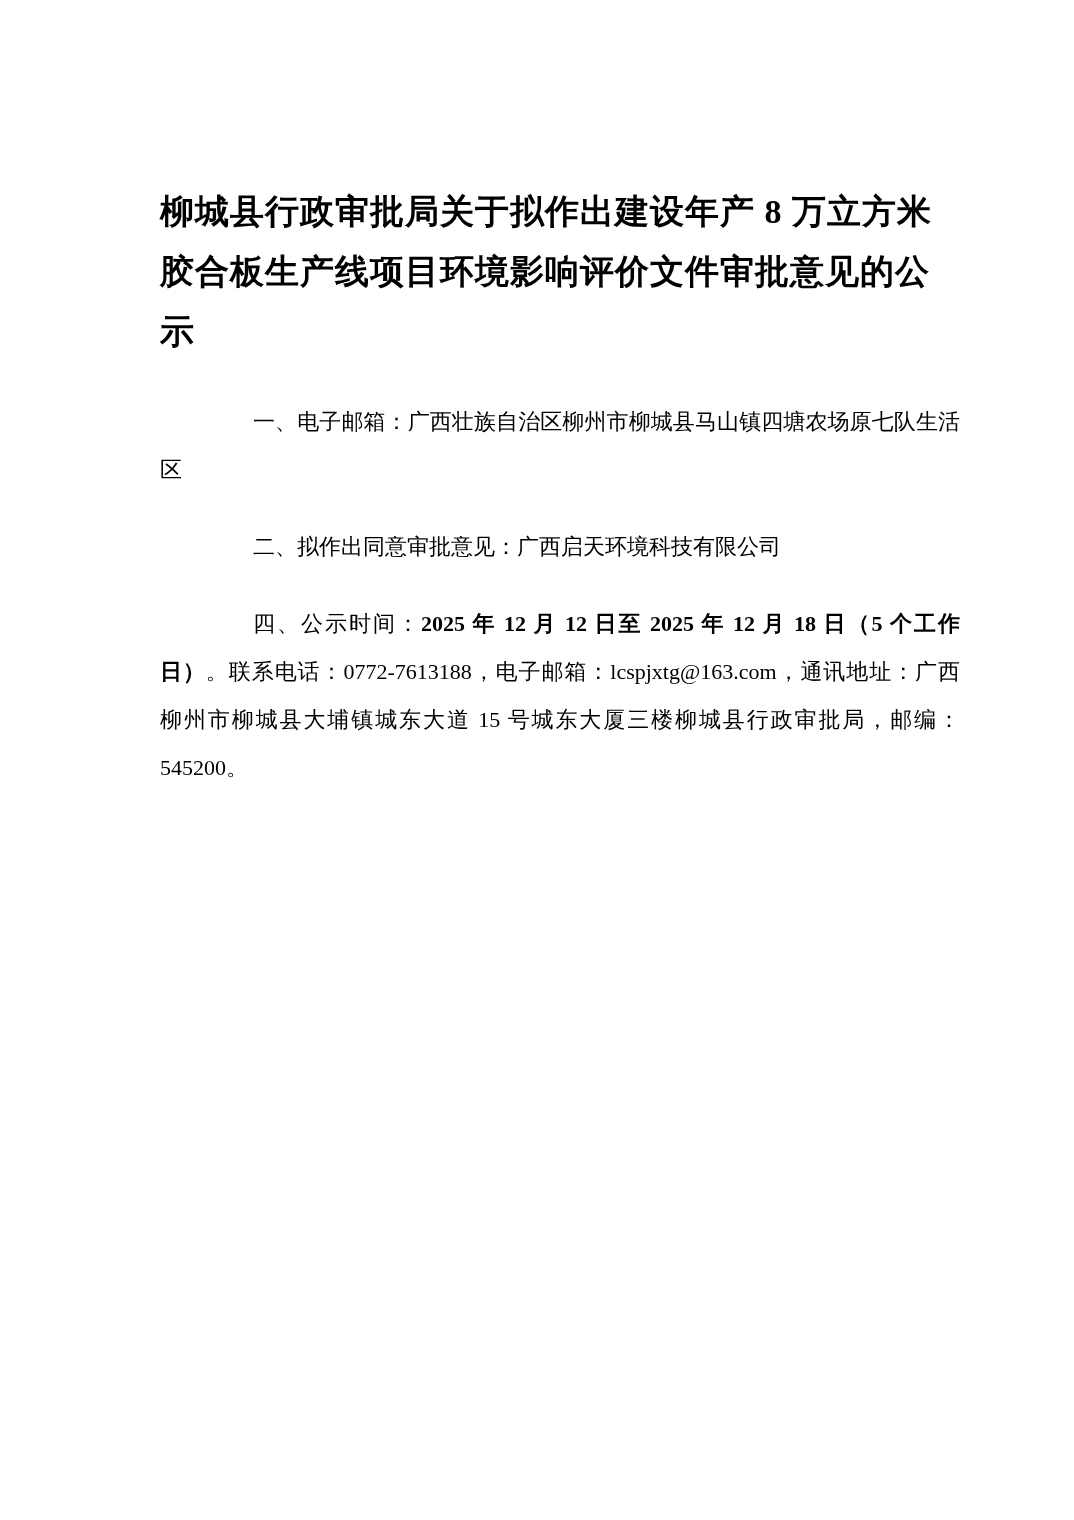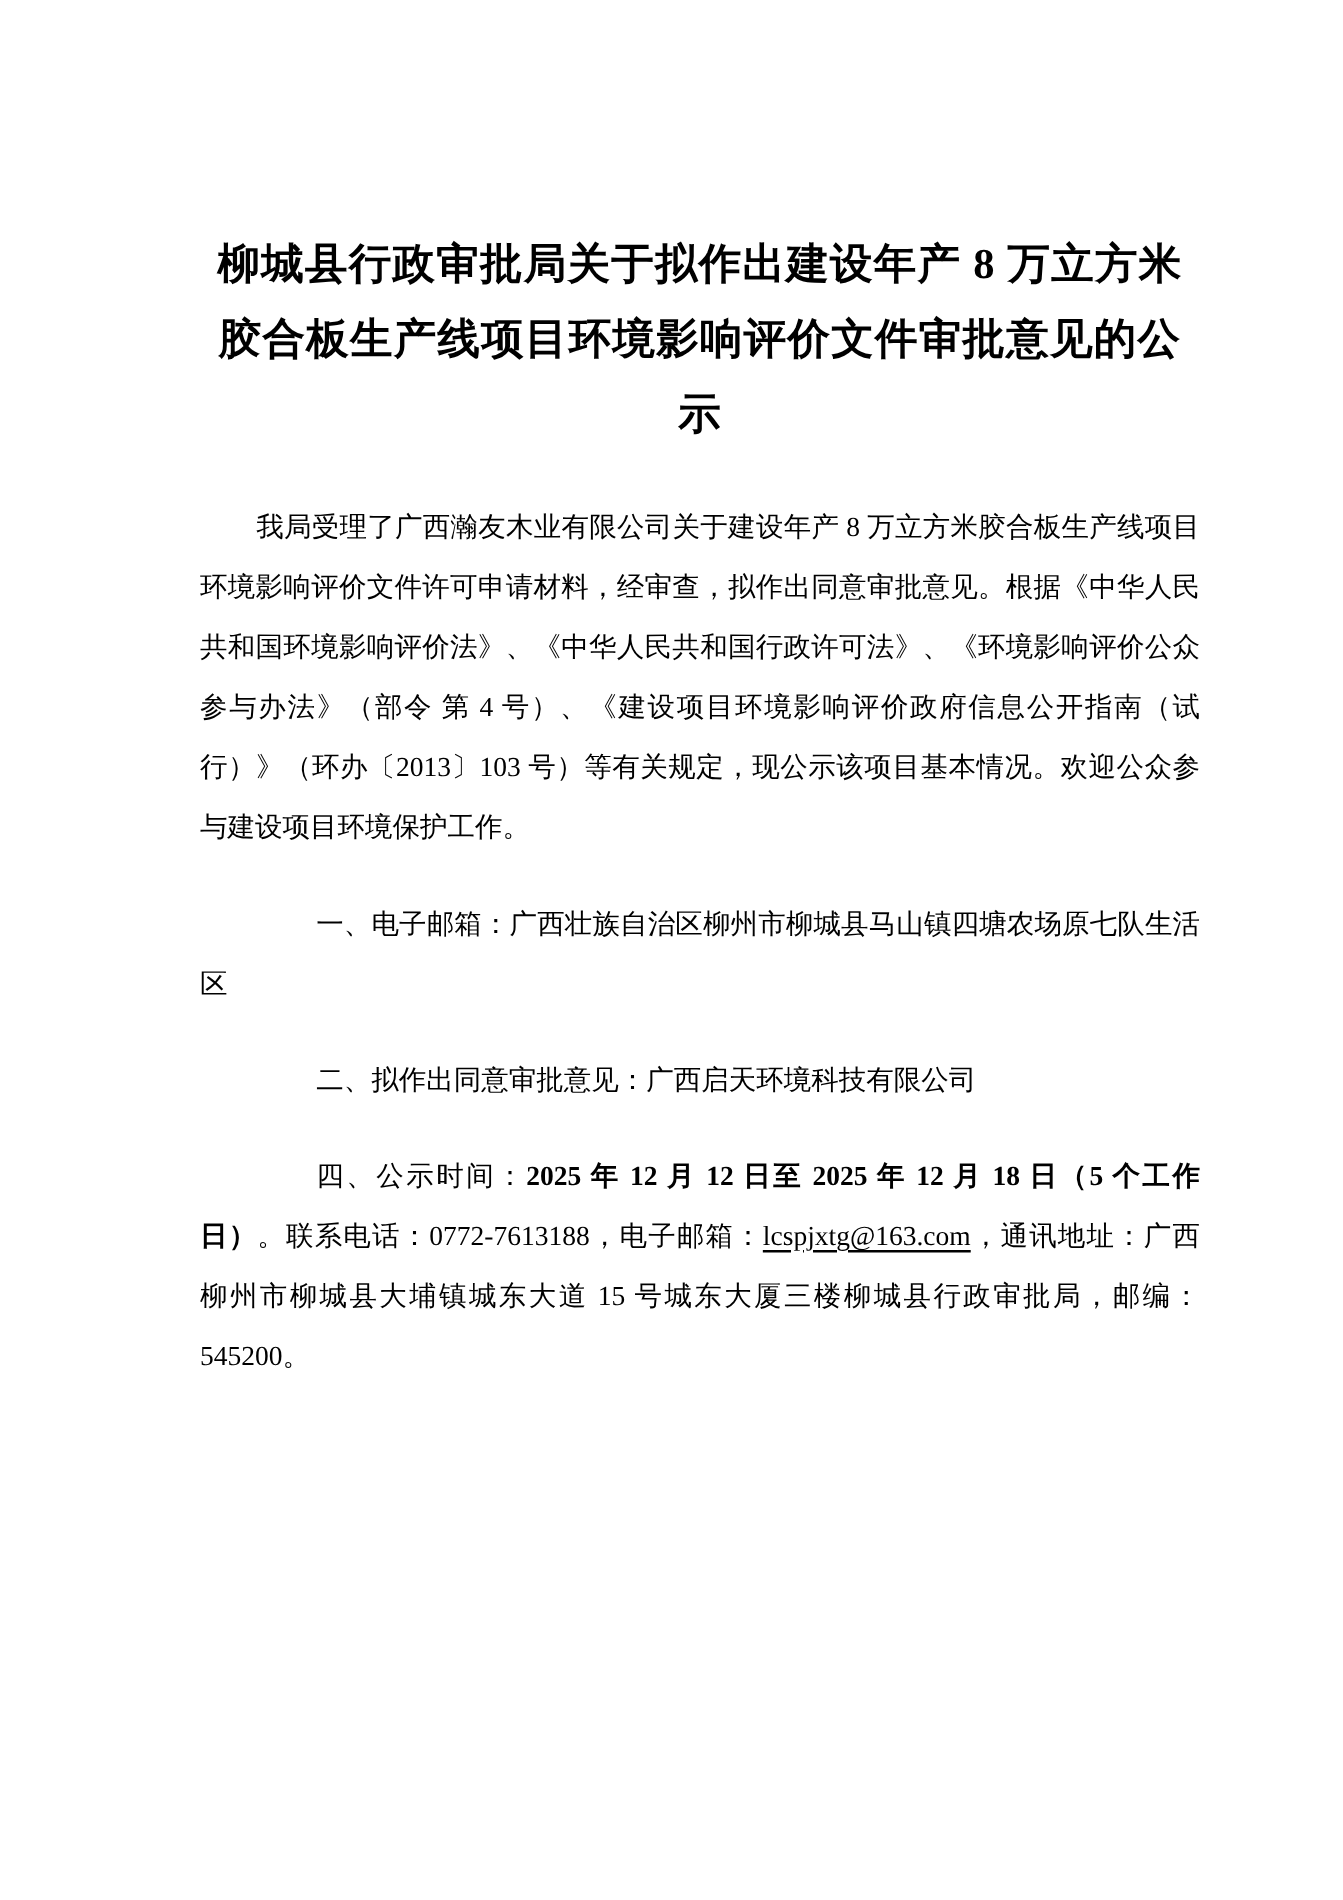--- a/index.html
+++ b/index.html
@@ -22,55 +22,53 @@
   }
   .content {
     width: 800px;
     margin-left: 160px;
   }
   .doc-title {
     margin: 182px 0 0 0;
     font-size: 34px;
     font-weight: 700;
     line-height: 60px;
-    text-align: center;
+    text-align: left;
     letter-spacing: 1px;
   }
   .body-text {
     margin-top: 36px;
   }
   .para {
     font-size: 22px;
     line-height: 48px;
     margin: 0 0 29px 0;
     text-align: justify;
     text-justify: inter-ideograph;
   }
   .para:last-child { margin-bottom: 0; }
   .indent-2 { text-indent: 45px; }
   .indent-4 { text-indent: 93px; }
   .bold { font-weight: 700; }
   .email-link {
     color: #000000;
-    text-decoration: underline;
     text-underline-offset: 4px;
     cursor: pointer;
   }
 </style>
 </head>
 <body>
 
 <div class="page">
   <div class="content">
 
     <h1 class="doc-title">柳城县行政审批局关于拟作出建设年产 8 万立方米胶合板生产线项目环境影响评价文件审批意见的公示</h1>
 
     <div class="body-text">
 
-      <p class="para indent-2">我局受理了广西瀚友木业有限公司关于建设年产 8 万立方米胶合板生产线项目环境影响评价文件许可申请材料，经审查，拟作出同意审批意见。根据《中华人民共和国环境影响评价法》、《中华人民共和国行政许可法》、《环境影响评价公众参与办法》（部令 第 4 号）、《建设项目环境影响评价政府信息公开指南（试行）》（环办〔2013〕103 号）等有关规定，现公示该项目基本情况。欢迎公众参与建设项目环境保护工作。</p>
 
       <p class="para indent-4">一、电子邮箱：广西壮族自治区柳州市柳城县马山镇四塘农场原七队生活区</p>
 
       <p class="para indent-4">二、拟作出同意审批意见：广西启天环境科技有限公司</p>
 
 
       <p class="para indent-4">
         <span>四、公示时间：</span><span class="bold">2025 年 12 月 12 日至 2025 年 12 月 18 日（5 个工作日）</span><span>。联系电话：0772-7613188，电子邮箱：</span><span class="email-link">lcspjxtg@163.com</span><span>，通讯地址：广西柳州市柳城县大埔镇城东大道 15 号城东大厦三楼柳城县行政审批局，邮编：545200。</span>
       </p>
 

